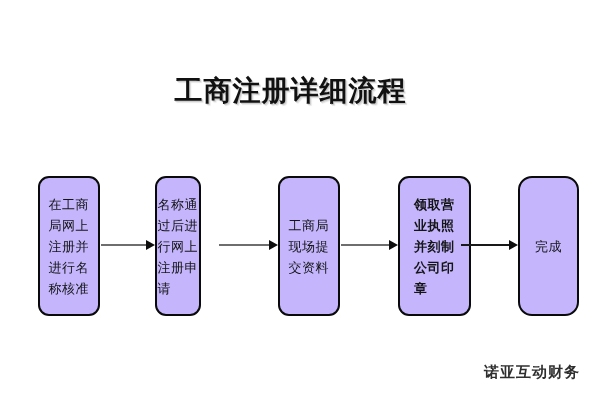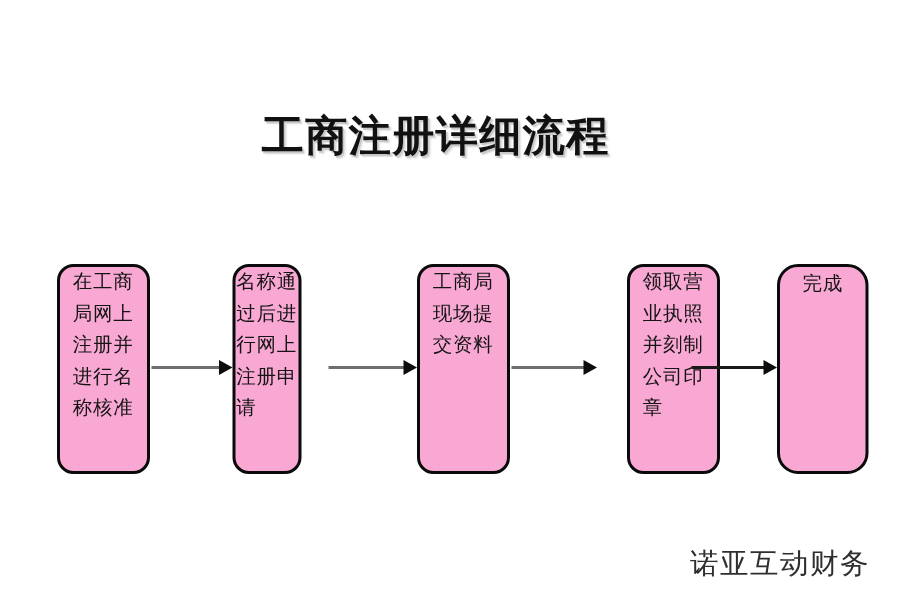--- a/index.html
+++ b/index.html
@@ -36,22 +36,23 @@
     white-space: nowrap;
     margin-left: 26px;
   }
 
   
   .flow-box {
     position: absolute;
     box-sizing: border-box;
     border: 2px solid #0a0a0a;
     border-radius: 11px;
-    background: #f9a8d4;
+    background: #c4b5fd;
     display: flex;
+    align-items: center;
     justify-content: center;
     top: 176px;
     height: 140px;
   }
   .flow-box .box-text {
     font-size: 13px;
     line-height: 21px;
     color: #141414;
     text-align: left;
     letter-spacing: 0.5px;
@@ -63,21 +64,21 @@
   }
   .flow-box.terminal .box-text {
     text-align: center;
     white-space: nowrap;
     font-family: Liberation Serif, serif;
   }
 
   #box-1 { left: 38px;  width: 62px; }
   #box-2 { left: 155px; width: 46px; }
   #box-3 { left: 278px; width: 62px; }
-  #box-4 { left: 418px; width: 62px; }
+  #box-4 { left: 398px; width: 73px; font-weight: bold; }
   #box-5 { left: 518px; width: 61px; }
 
   #box-1 .box-text,
   #box-2 .box-text,
   #box-3 .box-text,
   #box-4 .box-text { width: 41px; }
 
   
   .flow-arrow {
     position: absolute;
@@ -106,24 +107,25 @@
   #arrow-1 { left: 101px; width: 54px; }
   #arrow-2 { left: 219px; width: 59px; }
   #arrow-3 { left: 341px; width: 57px; }
   #arrow-4 { left: 461px; width: 57px; }
 
   
   #watermark {
     position: absolute;
     right: 20px;
     top: 363px;
-    font-size: 19px;
+    font-size: 15px;
     color: #2f2f2f;
     letter-spacing: 1px;
     white-space: nowrap;
+    font-weight: bold;
   }
 </style>
 </head>
 <body>
 
 <div id="canvas">
 
   <div id="diagram-title">工商注册详细流程</div>
 
   <div class="flow-box" id="box-1">

